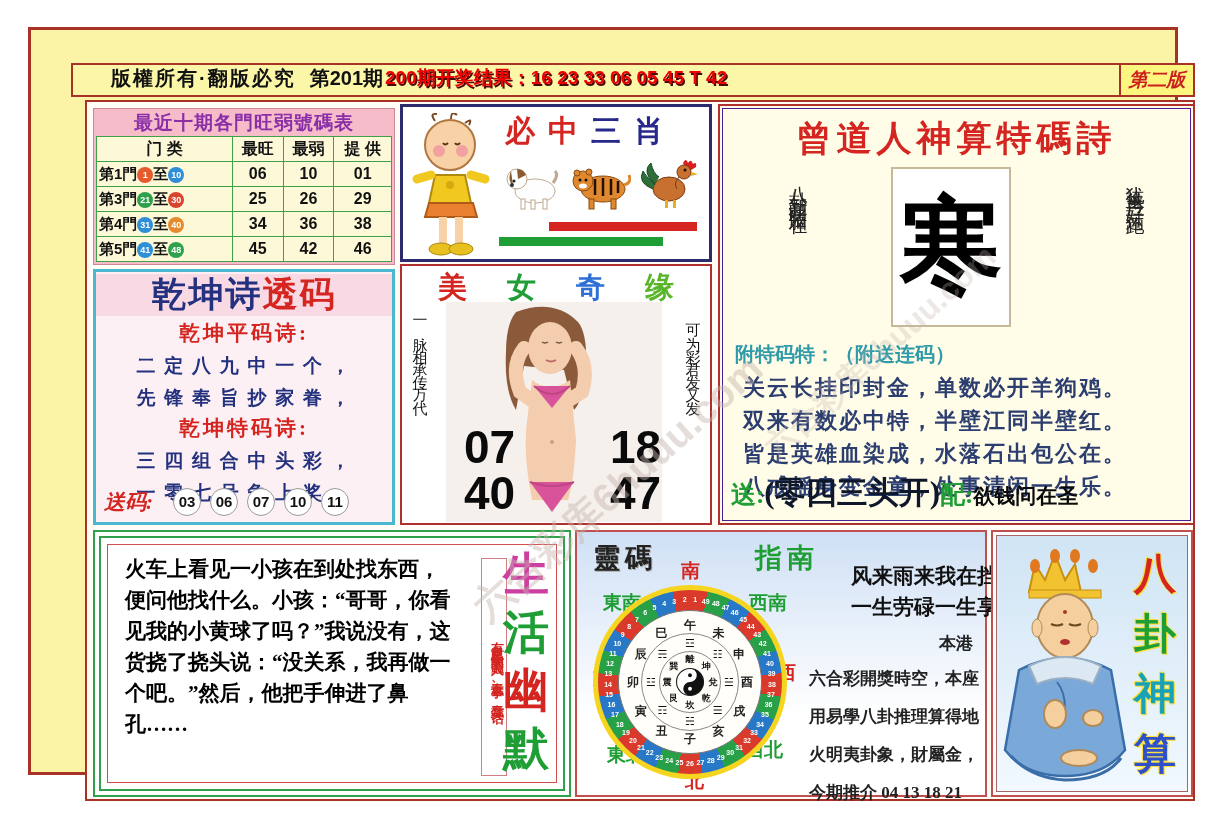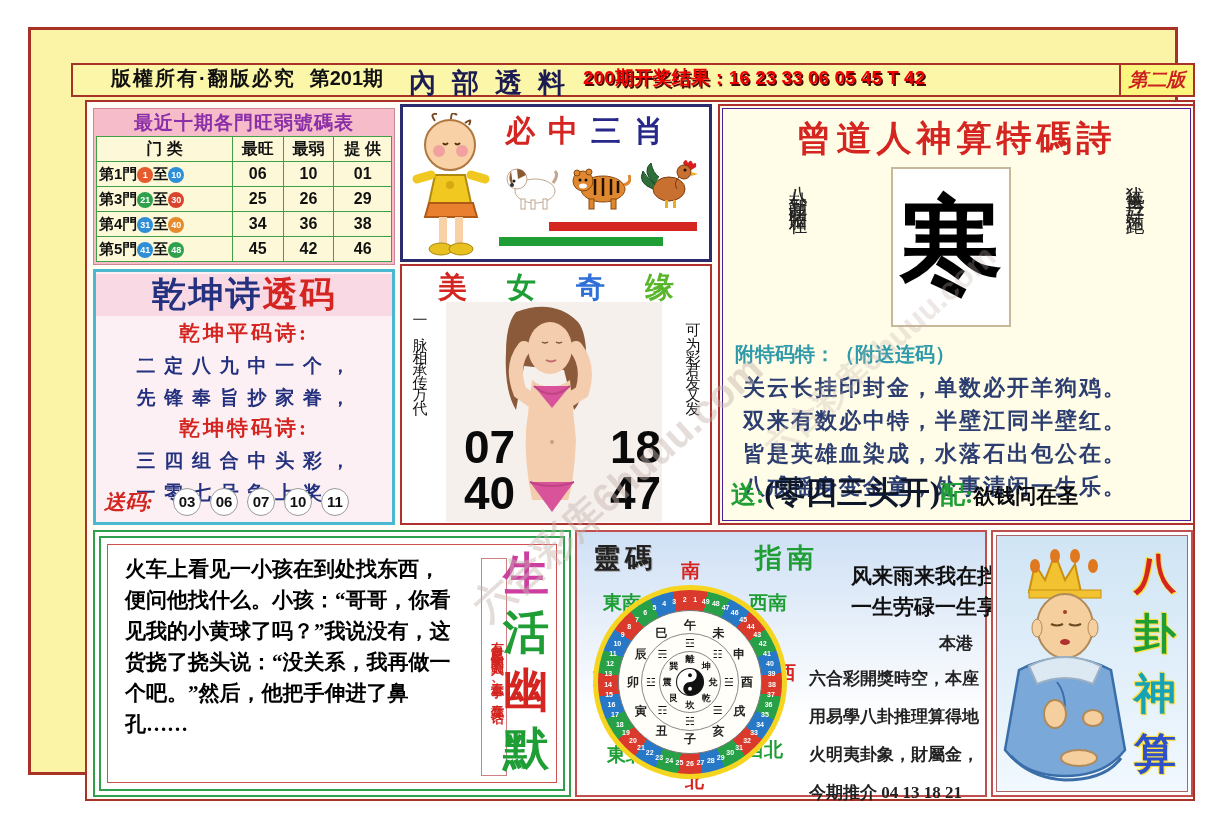--- a/index.html
+++ b/index.html
@@ -112,21 +112,20 @@
 </style>
 </head>
 <body>
 
 <div class="page">
   <div class="sheet">
 
     <div class="header">
       <span class="hdr-copy">版權所有·翻版必究</span>
       <span class="hdr-issue">第201期</span>
-      <span class="hdr-mast">內部透料</span>
       <span class="hdr-results">200期开奖结果：16 23 33 06 05 45 T 42</span>
       <span class="hdr-edition">第二版</span>
     </div>
 
     <div class="main">
 
       <div class="panel p-table">
         <div class="t-title">最近十期各門旺弱號碼表</div>
         <table>
           <tbody id="hotcold-tbody">

